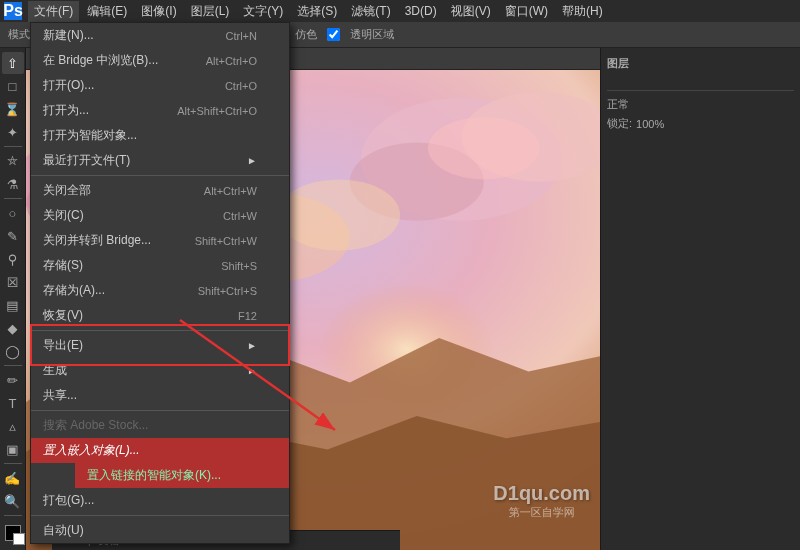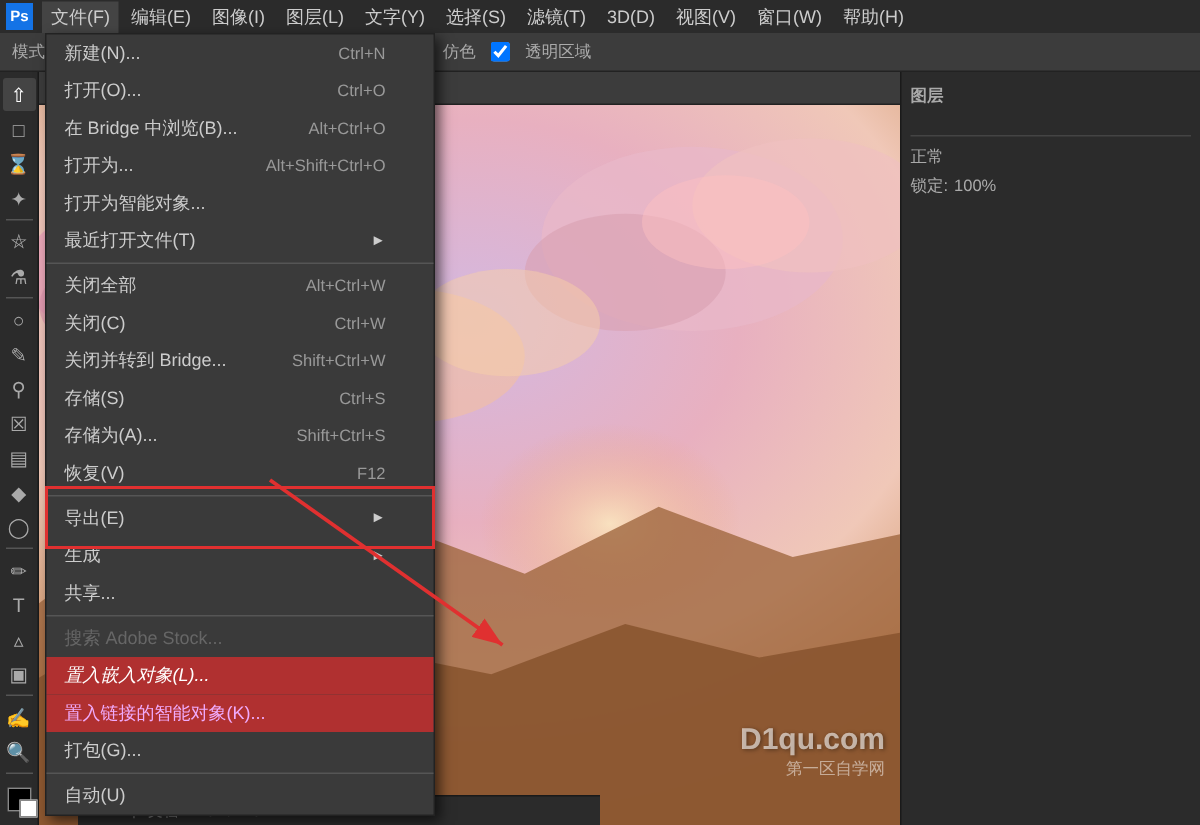--- a/index.html
+++ b/index.html
@@ -36,21 +36,21 @@
       white-space: nowrap;
     }
     .menu-bar-item:hover, .menu-bar-item.active {
       background: #444;
     }
     .ps-icon {
       width: 18px;
       height: 18px;
       background: #1473e6;
       color: white;
-      font-size: 10px;
+      font-size: 16px;
       font-weight: bold;
       display: flex;
       align-items: center;
       justify-content: center;
       margin-right: 4px;
       flex-shrink: 0;
     }
 
     
     .options-bar {
@@ -379,21 +379,21 @@
       <ellipse cx="380" cy="100" rx="60" ry="35" fill="#d8a0b0" opacity="0.6"></ellipse>
 
       <ellipse cx="250" cy="150" rx="70" ry="40" fill="#f4c0a0" opacity="0.6"></ellipse>
       <ellipse cx="310" cy="130" rx="55" ry="32" fill="#f8d0a8" opacity="0.5"></ellipse>
 
       <ellipse cx="120" cy="90" rx="40" ry="22" fill="#ffb0c0" opacity="0.5"></ellipse>
       <ellipse cx="440" cy="70" rx="50" ry="28" fill="#ffc0c0" opacity="0.45"></ellipse>
     </svg>
 
     
-    <div style="position:absolute; bottom:30px; right:10px; text-align:right; z-index:5;">
+    <div style="position:absolute; bottom:30px; right:10px; text-align:center; z-index:5;">
       <div style="font-size:20px; font-weight:bold; color:rgba(255,255,255,0.6); text-shadow:1px 1px 3px rgba(0,0,0,0.4);">D1qu.com</div>
       <div style="font-size:11px; color:rgba(255,255,255,0.5);">第一区自学网</div>
     </div>
   </div>
 
   <div class="status-bar">
     <span>25%</span>
     <span style="margin: 0 8px;">|</span>
     <span>文档: 72.9M/72.9M</span>
   </div>
@@ -409,28 +409,28 @@
     <span>100%</span>
   </div>
 </div>
 
 <div class="dropdown-menu">
   <div class="menu-item">
     <span>新建(N)...</span>
     <span class="shortcut">Ctrl+N</span>
   </div>
   <div class="menu-item">
+    <span>在 Bridge 中浏览(B)...</span>
+    <span class="shortcut">Alt+Ctrl+O</span>
+  </div>
+  <div class="menu-item">
     <span>打开(O)...</span>
     <span class="shortcut">Ctrl+O</span>
   </div>
   <div class="menu-item">
-    <span>在 Bridge 中浏览(B)...</span>
-    <span class="shortcut">Alt+Ctrl+O</span>
-  </div>
-  <div class="menu-item">
     <span>打开为...</span>
     <span class="shortcut">Alt+Shift+Ctrl+O</span>
   </div>
   <div class="menu-item">
     <span>打开为智能对象...</span>
   </div>
   <div class="menu-item">
     <span>最近打开文件(T)</span>
     <span class="arrow-right">►</span>
   </div>
@@ -442,21 +442,21 @@
   <div class="menu-item">
     <span>关闭(C)</span>
     <span class="shortcut">Ctrl+W</span>
   </div>
   <div class="menu-item">
     <span>关闭并转到 Bridge...</span>
     <span class="shortcut">Shift+Ctrl+W</span>
   </div>
   <div class="menu-item">
     <span>存储(S)</span>
-    <span class="shortcut">Ctrl+S</span>
+    <span class="shortcut">Shift+S</span>
   </div>
   <div class="menu-item">
     <span>存储为(A)...</span>
     <span class="shortcut">Shift+Ctrl+S</span>
   </div>
   <div class="menu-item">
     <span>恢复(V)</span>
     <span class="shortcut">F12</span>
   </div>
   <div class="menu-separator"></div>
@@ -472,21 +472,21 @@
     <span>共享...</span>
   </div>
   <div class="menu-separator"></div>
   <div class="menu-item disabled">
     <span>搜索 Adobe Stock...</span>
   </div>
 
   <div class="menu-item" style="background:#b03030; color:#fff;font-style:italic;">
     <span>置入嵌入对象(L)...</span>
   </div>
-  <div class="menu-item" style="background:#b03030; color:#f0abfc;">
+  <div class="menu-item" style="background:#b03030; color:#86efac;margin-left:44px;">
     <span>置入链接的智能对象(K)...</span>
   </div>
   <div class="menu-item">
     <span>打包(G)...</span>
   </div>
   <div class="menu-separator"></div>
   <div class="menu-item">
     <span>自动(U)</span>
 
   </div>

